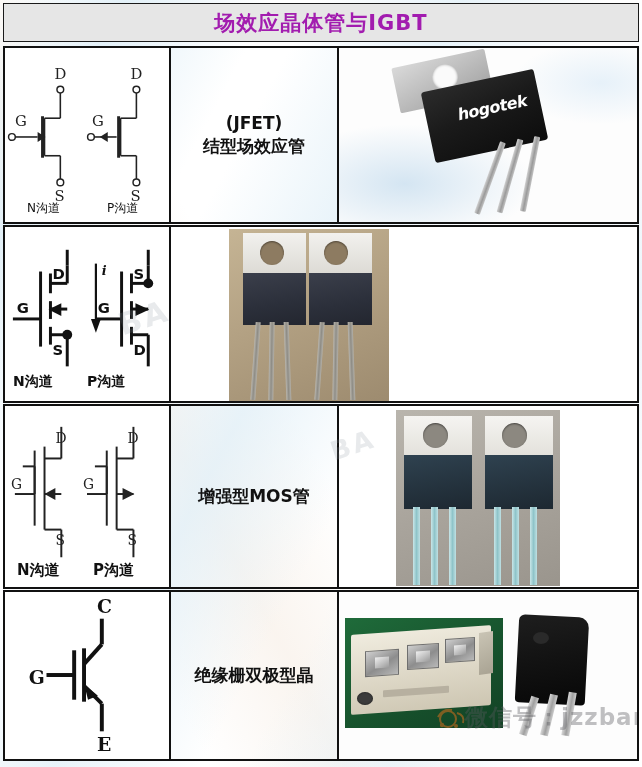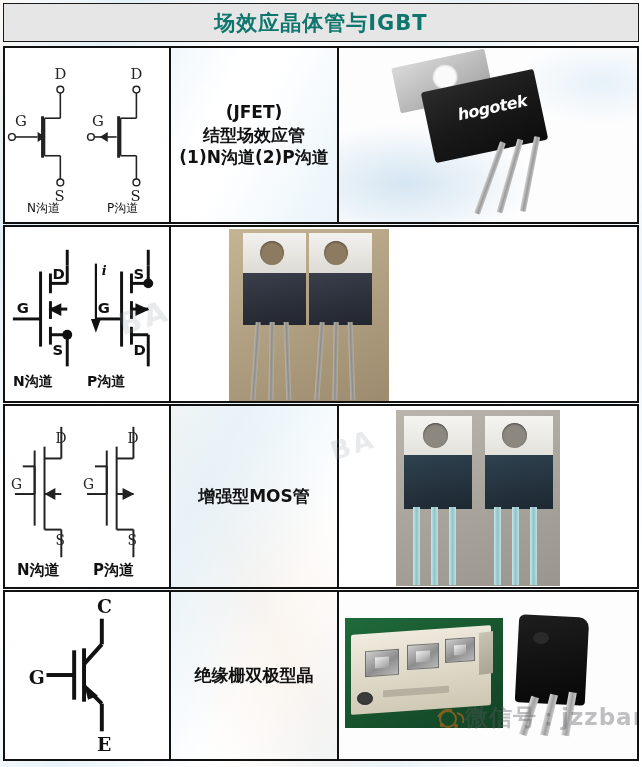--- a/index.html
+++ b/index.html
@@ -32,21 +32,21 @@
   .title-bar {
     position: absolute;
     left: 3px; top: 3px;
     width: 636px; height: 39px;
     background: #e6e6e6;
     border: 1px solid #1a1a1a;
     display: flex; align-items: center; justify-content: center;
     z-index: 3;
   }
   .title-text {
-    color: #0f766e;
+    color: #a21caf;
     font-size: 21px;
     font-weight: bold;
     letter-spacing: 1px;
     font-family: "DejaVu Sans", "Liberation Sans", sans-serif;
     white-space: nowrap;
   }
 
   
   .tbl {
     position: absolute;
@@ -289,21 +289,20 @@
           <text x="127" y="154" font-family="DejaVu Serif, serif" font-size="15" fill="#222">S</text>
         </svg>
         <div class="cap" style="left:22px; top:152px; font-size:12px;">N沟道</div>
         <div class="cap" style="left:102px; top:152px; font-size:12px;">P沟道</div>
       </div>
 
       <div class="cell-name">
         <div class="name-text">
           <div>(JFET)</div>
           <div>结型场效应管</div>
-          <div class="small">(1)N沟道(2)P沟道</div>
         </div>
       </div>
 
       <div class="cell-photo">
         <div class="photo-inner p1">
           <div class="to220-tab" style="left:56px; top:10px; width:95px; height:46px; transform:rotate(-12deg);"></div>
           <div class="to220-hole" style="left:93px; top:16px; width:26px; height:26px; transform:rotate(-12deg);"></div>
           <div class="to220-body" style="left:88px; top:32px; width:115px; height:72px; transform:rotate(-12deg);"></div>
           <div class="brand" style="left:118px; top:50px; font-size:16px; transform:rotate(-12deg);">hogotek</div>
           <div class="to220-lead" style="left:148px; top:92px; width:6px; height:76px; transform:rotate(20deg);"></div>

